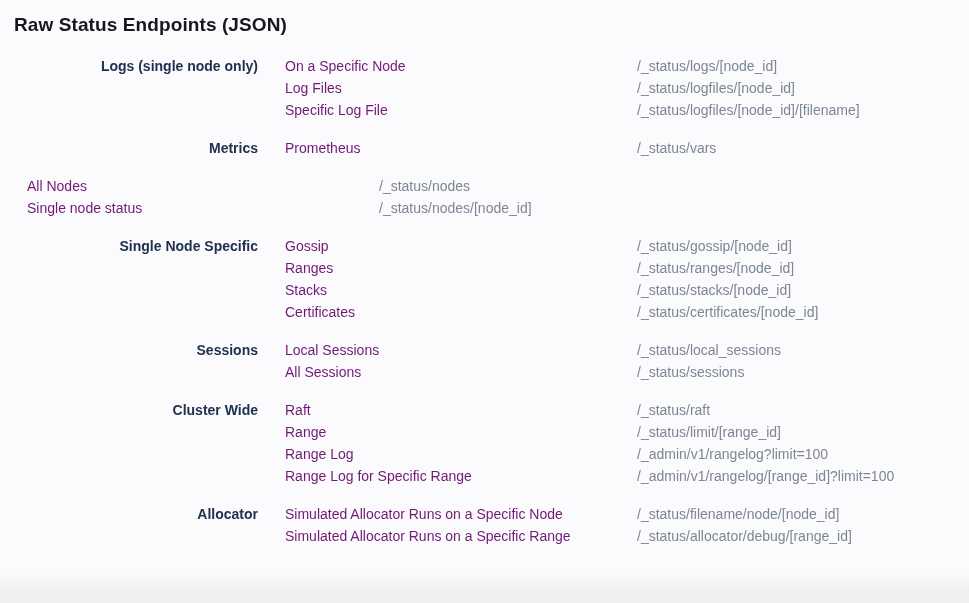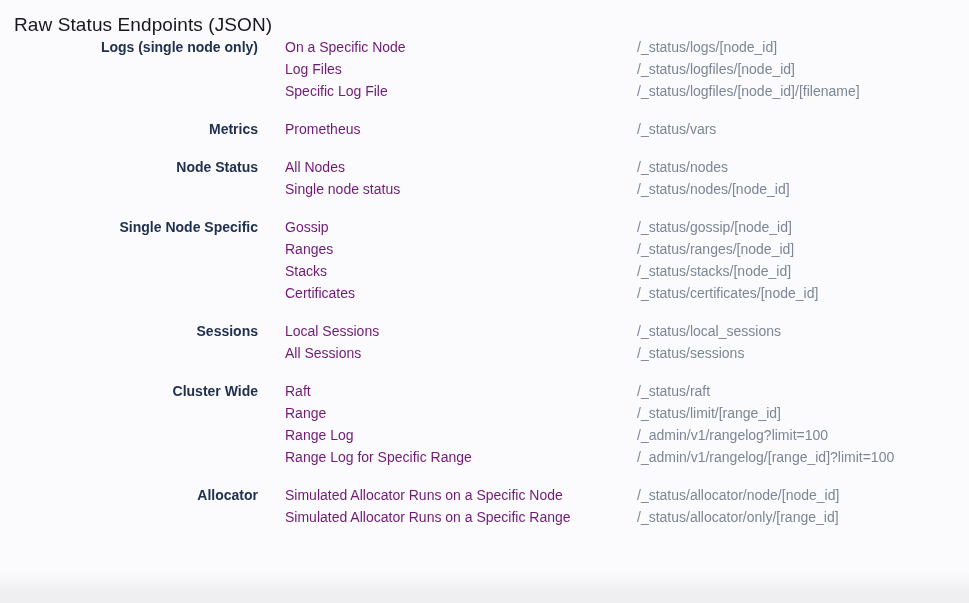--- a/index.html
+++ b/index.html
@@ -8,25 +8,26 @@
     height: 603px;
     position: relative;
     overflow: hidden;
     background: #fbfbfd;
     font-family: "Liberation Sans", sans-serif;
     -webkit-font-smoothing: antialiased;
   }
   .page-title {
     margin: 14px 0 0 14px;
     font-size: 19px;
-    font-weight: 400;
+    font-weight: 700;
     color: #16181d;
     letter-spacing: 0.1px;
   }
   .content {
+    margin-top: 19px;
   }
   .section {
     display: flex;
     margin-bottom: 16px;
   }
   .cat {
     width: 258px;
     flex: 0 0 258px;
     text-align: right;
     font-size: 14px;
@@ -89,21 +90,20 @@
     <div class="cat">Metrics</div>
     <div class="rows">
       <div class="row">
         <a class="link">Prometheus</a>
         <span class="path">/_status/vars</span>
       </div>
     </div>
   </section>
 
   <section class="section">
-    <div class="cat">Node Status</div>
     <div class="rows">
       <div class="row">
         <a class="link">All Nodes</a>
         <span class="path">/_status/nodes</span>
       </div>
       <div class="row">
         <a class="link">Single node status</a>
         <span class="path">/_status/nodes/[node_id]</span>
       </div>
     </div>
@@ -165,24 +165,24 @@
         <span class="path">/_admin/v1/rangelog/[range_id]?limit=100</span>
       </div>
     </div>
   </section>
 
   <section class="section">
     <div class="cat">Allocator</div>
     <div class="rows">
       <div class="row">
         <a class="link">Simulated Allocator Runs on a Specific Node</a>
-        <span class="path">/_status/allocator/node/[node_id]</span>
+        <span class="path">/_status/filename/node/[node_id]</span>
       </div>
       <div class="row">
         <a class="link">Simulated Allocator Runs on a Specific Range</a>
-        <span class="path">/_status/allocator/only/[range_id]</span>
+        <span class="path">/_status/allocator/debug/[range_id]</span>
       </div>
     </div>
   </section>
 
 </div>
 
 <div class="bottom-strip"></div>
 
 </body></html>

